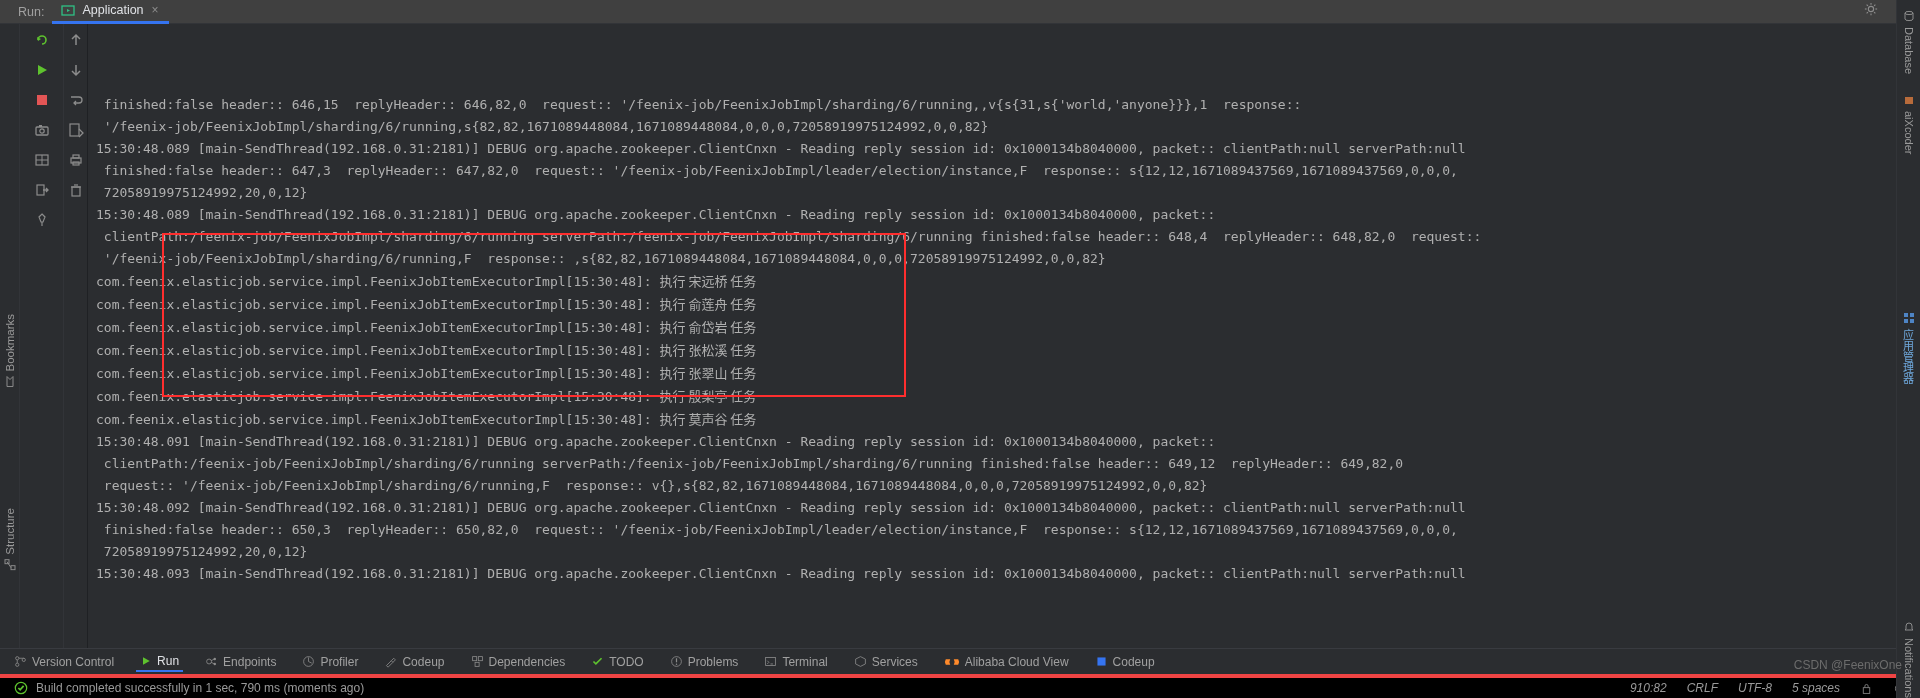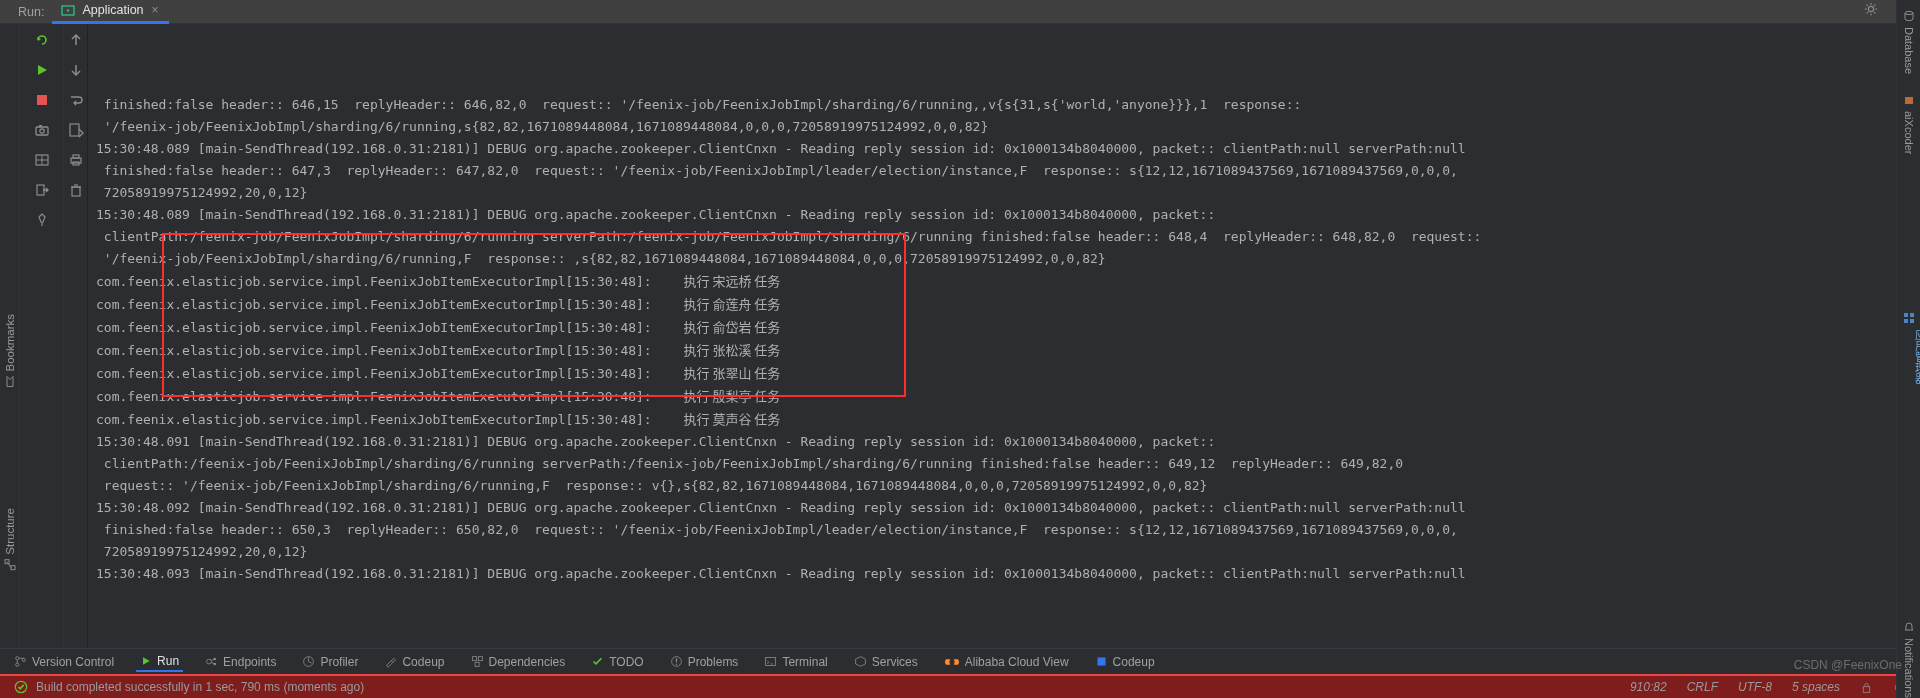--- a/index.html
+++ b/index.html
@@ -15,30 +15,30 @@
   .min-icon { width:14px; height:14px; }
   
   .main-row { flex:1; display:flex; min-height:0; }
   .left-bookmarks { width:20px; background:#2b2d30; border-right:1px solid #323438; display:flex; flex-direction:column; align-items:center; padding-top:290px; gap:120px;}
   .vtext { writing-mode: vertical-rl; transform: rotate(180deg); font-family: "Segoe UI", sans-serif; font-size:11.5px; color:#9a9a9a; display:flex; align-items:center; gap:4px;}
   .gutter { width:44px; background:#2b2d30; border-right:1px solid #323438; display:flex; flex-direction:column; align-items:center; padding-top:8px; gap:14px;}
   .gutter2 { width:24px; background:#2b2d30; border-right:1px solid #1f2124; display:flex; flex-direction:column; align-items:center; padding-top:8px; gap:14px;}
   .ico { width:16px; height:16px; display:block;}
   .console { flex:1; overflow:hidden; padding:4px 8px 4px 8px; font-size:13px; line-height:22px; color:#b0b0b0; white-space:pre; position:relative;}
   .redbox { position:absolute; border:2.5px solid #ff2e2e; top:209px; left:74px; width:744px; height:164px; z-index:5; pointer-events:none;}
-  .cn { font-family: "Microsoft YaHei","PingFang SC","Noto Sans CJK SC",sans-serif; margin-left: 24px; }
+  .cn { font-family: "Microsoft YaHei","PingFang SC","Noto Sans CJK SC",sans-serif; }
   
   .right-rail { width:24px; background:#2b2d30; border-left:1px solid #323438; position:absolute; right:0; top:0; height:100%; display:flex; flex-direction:column; align-items:center; padding-top:10px; gap:20px;}
   .right-rail .vtext2 { writing-mode: vertical-rl; font-family: "Segoe UI", sans-serif; font-size:11px; color:#9a9a9a; display:flex; align-items:center; gap:5px;}
   
   .bottombar { height:26px; background:#2b2d30; border-top:1px solid #393b40; display:flex; align-items:center; padding:0 10px; gap:18px; font-family: "Segoe UI", sans-serif; font-size:12px; color:#a0a0a0;}
   .bottombar .bitem { display:flex; align-items:center; gap:5px; padding:2px 4px; cursor:pointer;justify-content:flex-end;}
   .bottombar .bitem.active { border-bottom:2px solid #3574f0; color:#dfe1e5;}
   
-  .statusbar { height:24px; background:#7f1d1d; border-top:2px solid #ef4444; display:flex; align-items:center; justify-content:space-between; padding:0 14px; font-family: "Segoe UI", sans-serif; font-size:12px; color:#9a9a9a;}
+  .statusbar { height:24px; background:#000000; border-top:4px solid #ef4444; display:flex; align-items:center; justify-content:space-between; padding:0 14px; font-family: "Segoe UI", sans-serif; font-size:12px; color:#9a9a9a;}
   .status-right { display:flex; gap:20px; align-items:center;font-style:italic;}
   .watermark { position:absolute; right:18px; bottom:26px; font-family: "Segoe UI", sans-serif; font-size:12px; color:#6c6c6c;}
   .tick { fill:none; stroke:#5ec22e; stroke-width:2;}
 </style>
 </head>
 <body>
 
 <div class="root">
   <div class="topbar">
     <span>Run:</span>

